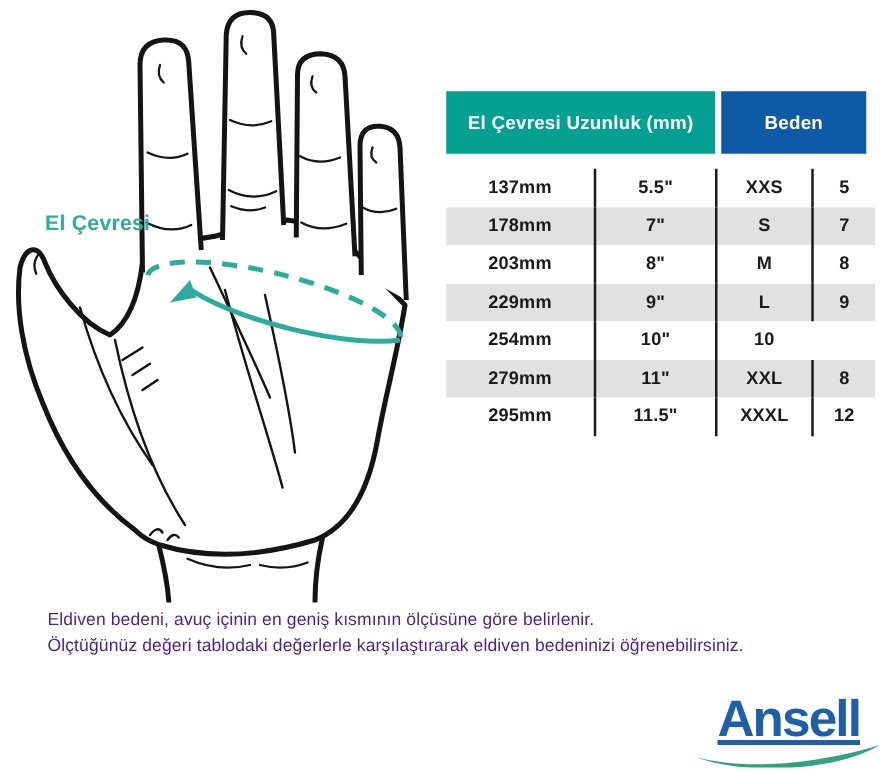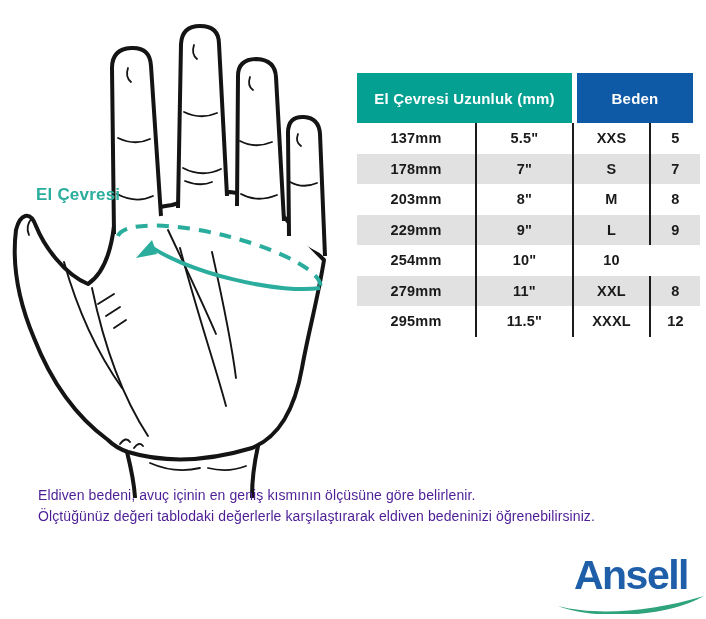--- a/index.html
+++ b/index.html
@@ -6,41 +6,41 @@
   html, body { width: 706px; height: 619px; }
   body {
     background: #ffffff;
     font-family: "Liberation Sans", sans-serif;
     position: relative;
     overflow: hidden;
   }
   .canvas { position: absolute; inset: 0; width: 706px; height: 619px; }
 
   
-  .hand-area { position: absolute; left: 0; top: 16px; width: 352px; height: 482px; }
+  .hand-area { position: absolute; left: 0; top: 0; width: 352px; height: 482px; }
   .hand-area svg { display: block; }
   .measure-label {
     position: absolute; left: 36px; top: 169px;
     font-size: 17px; font-weight: 700;
     color: var(--measure-teal, #2BAD9D);
     letter-spacing: 0.2px;
     white-space: nowrap;
   }
 
   
   .size-table { position: absolute; left: 357px; top: 73px; width: 343px; }
   .thead { display: flex; gap: 5px; height: 50px; }
   .th {
     display: flex; align-items: center; justify-content: center;
     color: #ffffff; font-weight: 700; font-size: 15px;
     text-align: center; letter-spacing: 0.2px;
   }
   .th-teal { width: 215px; background: var(--header-teal, #00A094); }
   .th-blue { width: 116px; background: var(--header-blue, #0E5AA7); }
-  .tbody { margin-top: 0; }
+  .tbody { margin-top: 12px; }
   .tr { display: grid; grid-template-columns: 118px 97px 77px 51px; height: 30.5px; }
   .tr:nth-child(even) { background: var(--row-alt-gray, #E1E1E1); }
   .td {
     display: flex; align-items: center; justify-content: center;
     font-size: 14.5px; font-weight: 700;
     color: var(--text-dark, #1A1A1A);
     letter-spacing: 0.2px;
   }
   .td + .td { border-left: 2px solid #1b1b1b; }
 
@@ -49,21 +49,21 @@
     position: absolute; left: 38px; top: 485px;
     font-size: 14px; line-height: 21px;
     color: #4c1d95; letter-spacing: 0.1px;
   }
 
   
   .brand { position: absolute; left: 556px; top: 554px; width: 150px; }
   .brand-name {
     font-size: 41px; font-weight: 700; letter-spacing: -1.5px;
     color: var(--brand-blue, #1F5FA9);
-    line-height: 42px; text-align: center;
+    line-height: 42px; text-align: center; text-decoration: underline;
   }
   .swoosh { display: block; margin-top: -2px; }
 
   
   .ink { stroke: #141414; fill: none; stroke-linecap: round; stroke-linejoin: round; }
   .skin { stroke: #141414; fill: #ffffff; stroke-linejoin: round; }
   .teal-line { stroke: var(--measure-teal, #2BAD9D); fill: none; }
   .teal-fill { fill: var(--measure-teal, #2BAD9D); }
   .green-fill { fill: var(--brand-green, #2FA37B); }
 </style>

